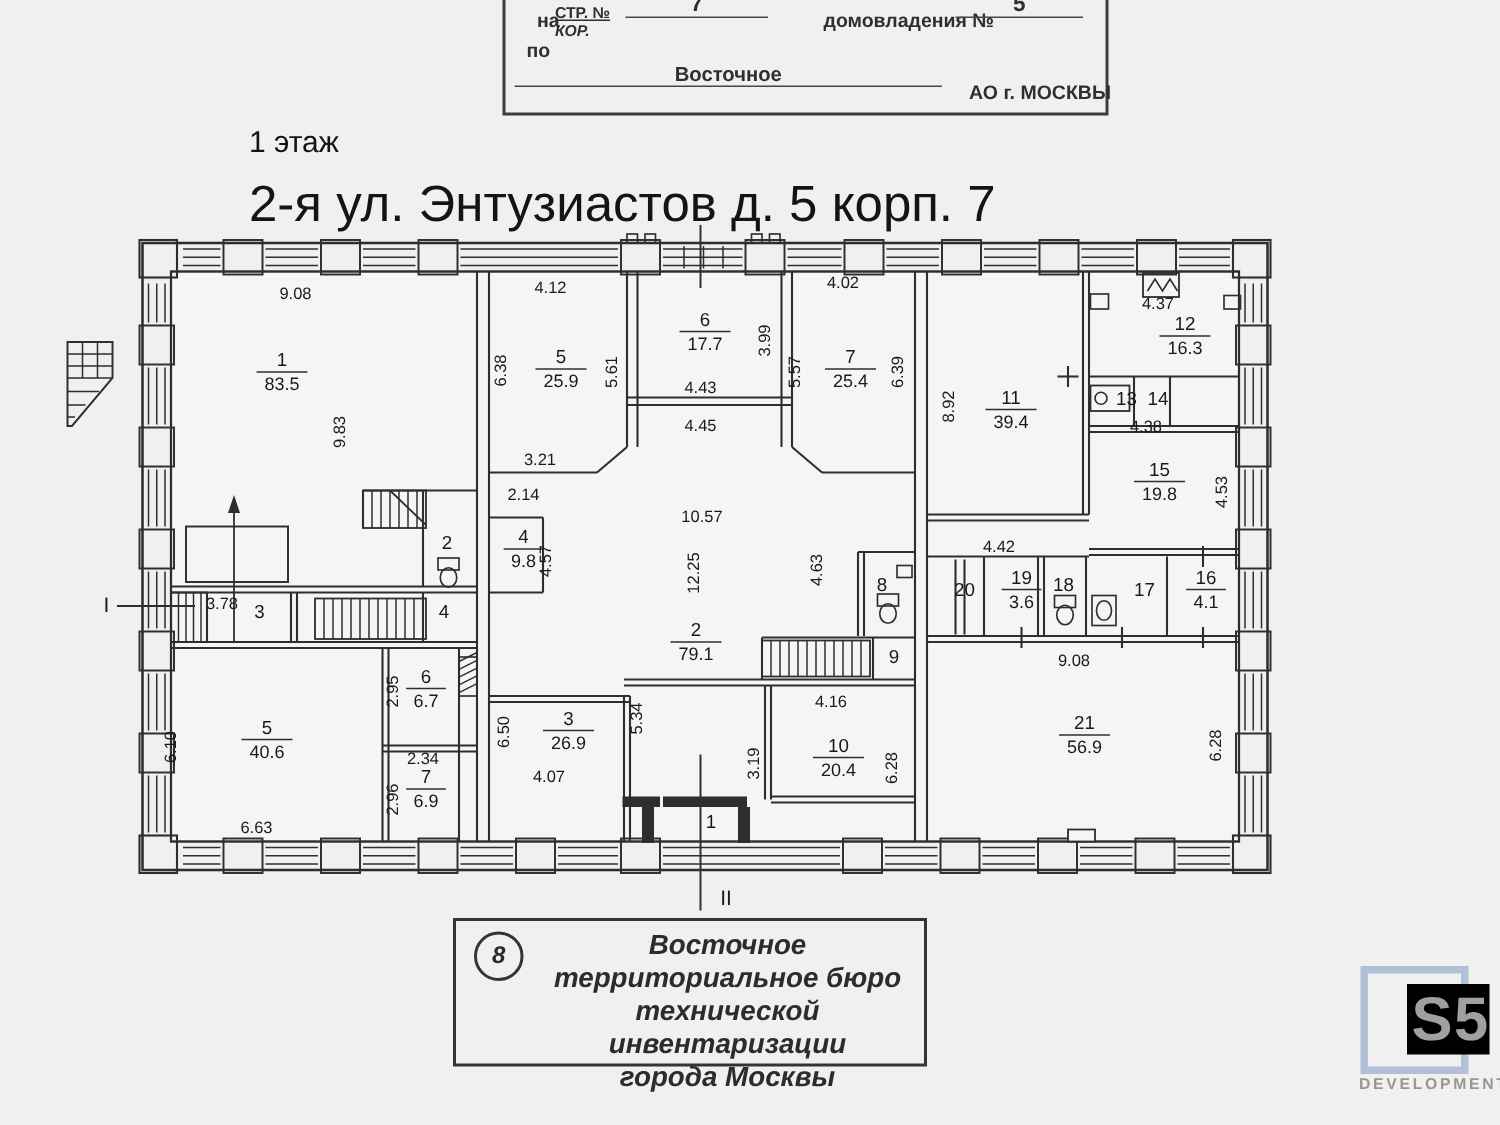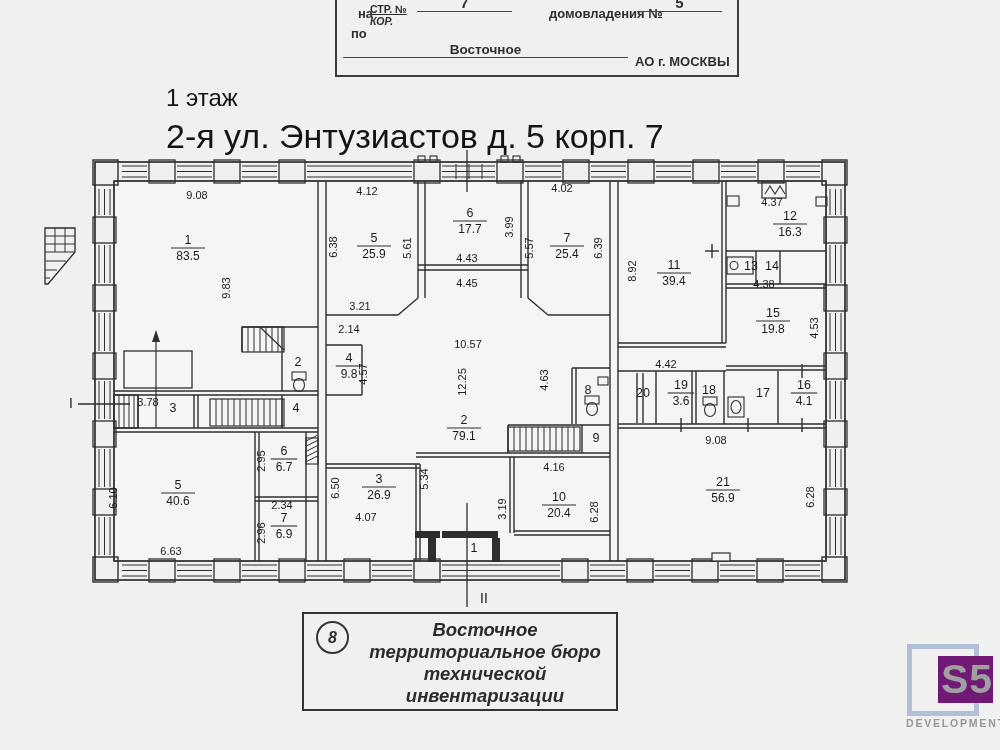--- a/index.html
+++ b/index.html
@@ -13,58 +13,58 @@
   
   .formbox{
     position:absolute;left:335px;top:-16px;width:400px;height:89px;
     border:2.5px solid #3c3c3c;background:transparent;
     font-size:13px;font-weight:700;color:#2f2f2f;
   }
   .fb-abs{position:absolute;white-space:nowrap;}
   .fb-ul{position:absolute;border-bottom:1.6px solid #474747;text-align:center;font-size:13.5px;}
   .fb-small{font-size:10.5px;line-height:10px;}
   
-  .title1{position:absolute;left:166px;top:84px;font-size:24px;color:#141414;}
+  .title1{position:absolute;left:166px;top:84px;font-size:20px;color:#141414;}
   .title2{position:absolute;left:166px;top:117px;font-size:34px;color:#141414;}
   
   .stamp{
     position:absolute;left:302px;top:612px;width:316px;height:99px;
     border:2.5px solid #343434;
     font-style:italic;font-weight:700;color:#2c2c2a;
     text-align:center;font-size:18.5px;line-height:22px;
     padding-top:5px;box-sizing:border-box;
   }
   .stamp-circle{
     position:absolute;left:12px;top:7px;width:29px;height:29px;border-radius:50%;
     border:2.2px solid #343434;font-size:16px;line-height:29px;text-align:center;
   }
   .stamp-lines{padding-left:50px;}
   
   .logo-square{position:absolute;left:907px;top:644px;width:62px;height:62px;border:5px solid #b0c0d8;}
-  .logo-s5{position:absolute;left:938px;top:656px;font-size:41px;font-weight:700;color:#a0a0a0;background:#701a75;padding-left:3px;letter-spacing:1px;}
+  .logo-s5{position:absolute;left:938px;top:656px;font-size:41px;font-weight:700;color:#a0a0a0;background:#000000;padding-left:3px;letter-spacing:1px;}
   .logo-cap{position:absolute;left:906px;top:717px;font-size:10.5px;font-weight:700;color:#969696;letter-spacing:1.8px;}
   svg text{font-family:"Liberation Sans", sans-serif;}
 </style>
 </head>
 <body>
 
 <div class="scan">
 
   <div class="formbox">
     <span class="fb-abs" style="left:21px;top:20px;">на</span>
     <span class="fb-abs fb-small" style="left:33px;top:18px;text-decoration:underline;">СТР. №</span>
     <span class="fb-abs fb-small" style="left:33px;top:30px;font-style:italic;">КОР.</span>
     <span class="fb-ul" style="left:80px;top:8px;width:95px;font-size:15px;">7</span>
     <span class="fb-abs" style="left:180px;top:20px;margin-left:32px;">домовладения №</span>
     <span class="fb-ul" style="left:300px;top:8px;width:85px;font-size:15px;">5</span>
 
     <span class="fb-abs" style="left:14px;top:40px;">по</span>
 
     <span class="fb-ul" style="left:6px;top:56px;width:285px;">Восточное</span>
-    <span class="fb-abs" style="left:298px;top:68px;text-align:right;">АО г. МОСКВЫ</span>
+    <span class="fb-abs" style="left:309px;top:68px;text-align:right;">АО г. МОСКВЫ</span>
   </div>
 
   <div class="title1">1 этаж</div>
   <div class="title2">2-я ул. Энтузиастов д. 5 корп. 7</div>
 
   <svg id="plan-svg" width="1000" height="750" viewBox="0 0 1000 750" style="position:absolute;left:0;top:0;">
       <rect x="114" y="181" width="712" height="380" fill="#f5f5f3" stroke="#2e2e2e" stroke-width="1"></rect>
       <line x1="122" y1="166" x2="147" y2="166" stroke="#2e2e2e" stroke-width="1"></line>
       <line x1="122" y1="171.5" x2="147" y2="171.5" stroke="#2e2e2e" stroke-width="1"></line>
       <line x1="122" y1="177" x2="147" y2="177" stroke="#2e2e2e" stroke-width="1"></line>
@@ -458,19 +458,20 @@
       <text x="71" y="408" font-size="14" text-anchor="middle" fill="#1a1a1a">I</text>
       <text x="484" y="603" font-size="14" text-anchor="middle" fill="#1a1a1a">II</text>
     </svg>
 
   <div class="stamp">
     <div class="stamp-circle">8</div>
     <div class="stamp-lines">
       <div>Восточное</div>
       <div>территориальное бюро</div>
       <div>технической инвентаризации</div>
+      <div>города Москвы</div>
     </div>
   </div>
 
   <div class="logo-square"></div>
   <div class="logo-s5">S5</div>
   <div class="logo-cap">DEVELOPMENT</div>
 </div>
 
 </body></html>

